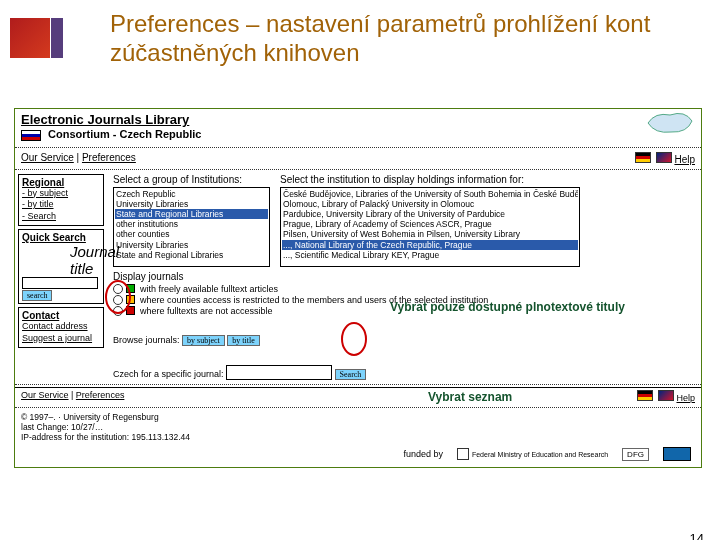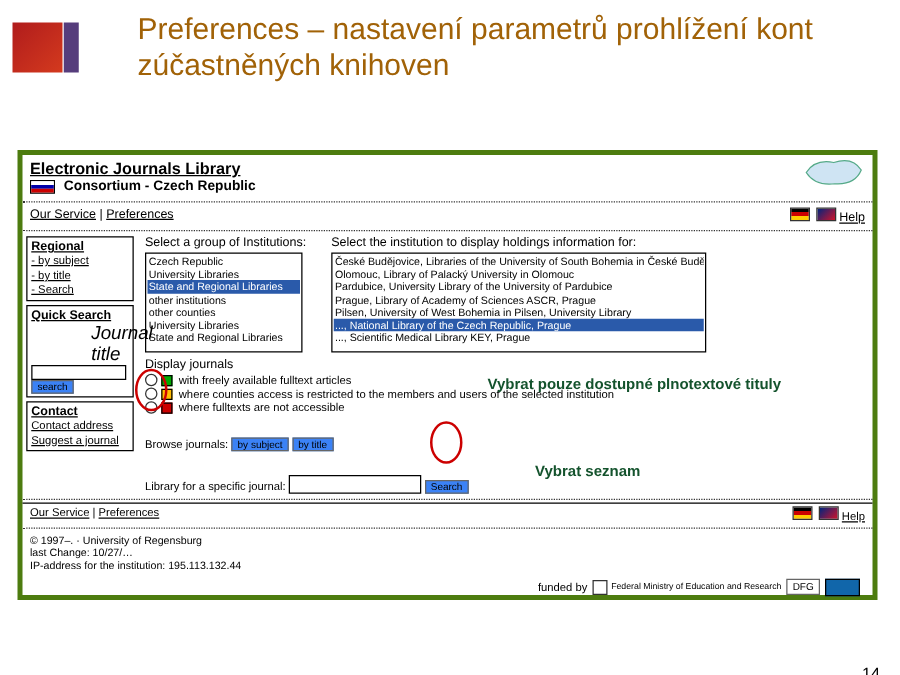--- a/index.html
+++ b/index.html
@@ -1,56 +1,56 @@
 <!DOCTYPE html>
 <html><head>
 <meta charset="utf-8">
 <style>
 body { margin:0; padding:0; font-family:Arial,Helvetica,sans-serif; background:#fff; width:720px; }
 .slide { width:720px; height:540px; position:relative; box-sizing:border-box; }
 .logo { position:absolute; top:8px; left:10px; width:56px; height:40px; }
 .logo-sq { width:40px; height:40px; background:linear-gradient(135deg,#b01c1c,#d43a1e); float:left; }
 .logo-L { width:12px; height:40px; background:#563d7c; float:left; margin-left:1px;}
 .title { font-size:24px; color:#a16207; text-align:left; margin:10px 20px 8px 110px; line-height:1.2;}
-.screenshot { position:absolute; top:110px; left:14px; width:688px; height:360px; border:4px solid #4d7c0f; box-sizing:border-box; font-size:10px; }
+.screenshot { position:absolute; top:98px; left:14px; width:688px; height:360px; border:1px solid #4d7c0f; box-sizing:border-box; font-size:10px; }
 .ejl-head { font-size:13px; font-weight:bold; text-decoration:underline; padding:3px 6px 1px; }
 .consort { padding:0 6px 4px; font-size:11px; font-weight:bold; }
 .flag { display:inline-block; width:18px; height:9px; border:1px solid #000; vertical-align:middle; margin-right:4px; position:relative;}
 .flag::before{content:"";position:absolute;top:0;left:0;right:0;height:33%;background:#fff;}
 .flag::after{content:"";position:absolute;bottom:0;left:0;right:0;height:33%;background:#c00;}
 .flag-mid{position:absolute;top:33%;left:0;right:0;height:34%;background:#00a;}
 .map-ic{position:absolute;top:0;right:6px;width:50px;height:26px;}
 .dotted{border-top:1px dotted #333;margin:2px 0;}
 .nav-row{padding:2px 6px;font-size:10px;display:flex;justify-content:space-between;}
 .mini-flag{display:inline-block;width:14px;height:9px;border:1px solid #333;margin-left:2px;}
 .de{background:linear-gradient(#000 33%,#c00 33% 66%,#fc0 66%);}
 .uk{background:linear-gradient(135deg,#00247d,#cf142b);}
 .main{display:flex;}
 .sidebar{width:92px;padding:2px 3px;box-sizing:border-box;}
 .sb-box{border:1px solid #000;margin-bottom:3px;padding:2px 3px;}
 .sb-h{font-weight:bold;text-decoration:underline;font-size:10px;}
 .sb-link{text-decoration:underline;color:#000;display:block;font-size:9px;line-height:1.3;}
 .qs-input{width:76px;height:12px;border:1px solid #000;font-size:8px;padding:1px;box-sizing:border-box;}
-.btn{font-size:8px;padding:0 4px;border:1px solid #666;background:#3b82f6;}
+.btn{font-size:8px;padding:0 4px;border:1px solid #666;background:#7dd3fc;font-family:Liberation Serif, serif;}
 .content{flex:1;padding:2px 6px;position:relative;}
-.row{display:flex;gap:20px;margin-bottom:4px;}
-.selbox{border:1px solid #000;width:126px;height:80px;font-size:8.5px;overflow:hidden;padding:1px;box-sizing:border-box;line-height:1.2;}
+.row{display:flex;gap:10px;margin-bottom:4px;}
+.selbox{border:1px solid #000;width:157px;height:80px;font-size:8.5px;overflow:hidden;padding:1px;box-sizing:border-box;line-height:1.2;}
 .selbox2{width:300px;}
 .sel-line{white-space:nowrap;overflow:hidden;text-overflow:clip;padding:0 1px;}
 .sel-hl{background:#2a5aaa;color:#fff;}
 .lbl{font-size:10px;margin-bottom:2px;}
 .radio-row{font-size:9px;margin:1px 0;display:flex;align-items:center;gap:3px;}
 .radio-dot{width:8px;height:8px;border:1px solid #333;border-radius:50%;display:inline-block;}
 .traf{display:inline-block;width:7px;height:7px;border:1px solid #000;margin-right:2px;}
 .tg{background:#0a0;}.ty{background:#fb0;}.tr{background:#c00;}
 .srch-row{font-size:9px;margin-top:19px;}
 .srch-in{width:100px;height:11px;border:1px solid #000;}
 .bot{border-top:1px solid #000;padding:2px 6px;display:flex;justify-content:space-between;font-size:9px;}
 .copy{font-size:8.5px;padding:2px 6px;line-height:1.2;}
-.fund{display:flex;gap:4px;align-items:center;justify-content:flex-end;padding:3px 10px;font-size:9px;}
+.fund{display:flex;gap:14px;align-items:center;justify-content:flex-end;padding:3px 10px;font-size:9px;}
 .fund-box{border:1px solid #666;padding:1px 4px;font-size:8px;}
 .annot1{position:absolute;color:#14532d;font-weight:bold;font-size:12px;}
 .circle{position:absolute;width:22px;height:30px;border:2px solid #c00;border-radius:50%;}
 .pgnum{position:absolute;bottom:4px;right:16px;font-size:13px;}
 a{color:#000;text-decoration:underline;}
 </style>
 </head>
 <body>
 
 <div class="slide">
@@ -152,21 +152,21 @@
             <span class="traf tr"></span>
             <span>where fulltexts are not accessible</span>
           </div>
 
         <div class="srch-row">
           <span>Browse journals:</span>
           <button class="btn">by subject</button>
           <button class="btn">by title</button>
         </div>
         <div class="srch-row">
-          <span>Library for a specific journal:</span>
+          <span>Czech for a specific journal:</span>
           <input class="srch-in" style="">
           <button class="btn">Search</button>
         </div>
 
         <div class="circle" style="top:108px;left:-2px;"></div>
         <div class="circle" style="top:150px;left:234px;"></div>
       </div>
     </div>
 
     <div class="dotted"></div>
@@ -192,16 +192,16 @@
       <span style="display:flex;align-items:center;gap:3px;">
           <span style="width:10px;height:10px;border:1px solid #333;"></span>
           <span style="font-size:7px;">Federal Ministry of Education and Research</span>
         </span>
       <span class="fund-box">DFG</span>
       <span style="width:26px;height:12px;background:#16a;border:1px solid #000;"></span>
     </div>
   </div>
 
   <div class="annot1" style="top:290px;left:390px;">Vybrat pouze dostupné plnotextové tituly</div>
-  <div class="annot1" style="top:360px;left:428px;text-align:right;">Vybrat seznam</div>
+  <div class="annot1" style="top:380px;left:428px;text-align:right;">Vybrat seznam</div>
 
   <div class="pgnum">14</div>
 </div>
 
 </body></html>

